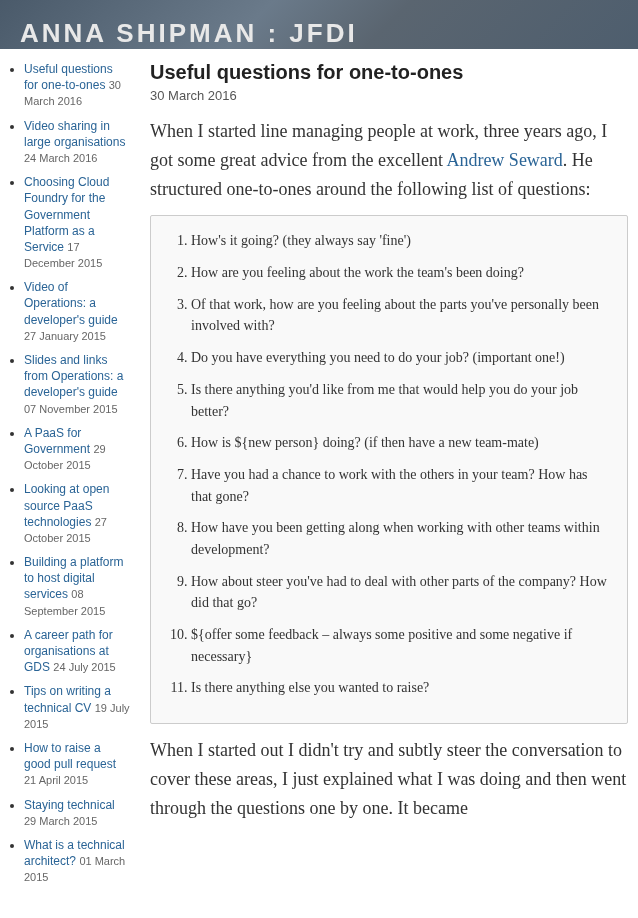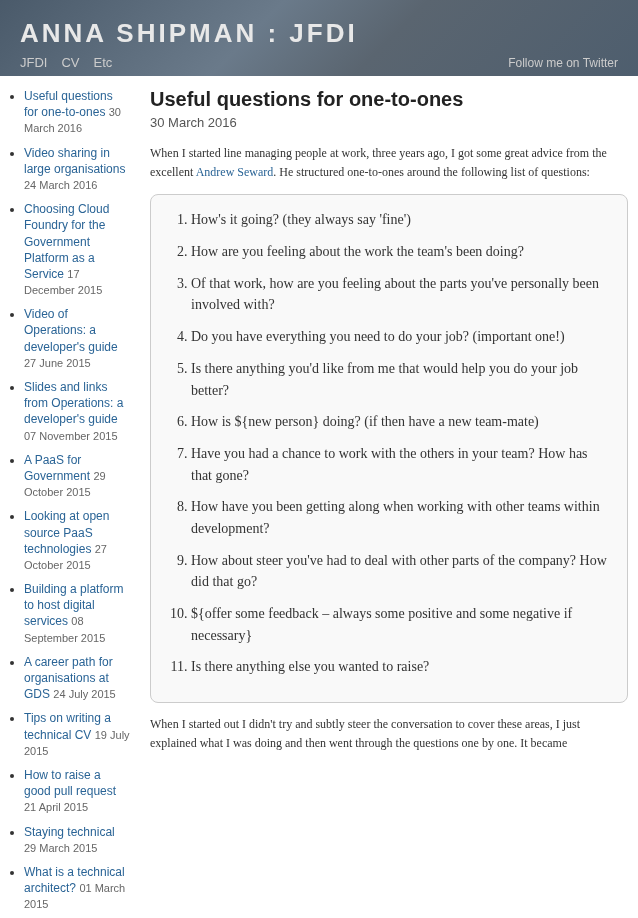--- a/index.html
+++ b/index.html
@@ -88,81 +88,73 @@
       color: #222;
       margin-bottom: 4px;
     }
     .article-date {
       font-family: Arial, sans-serif;
       font-size: 13px;
       color: #555;
       margin-bottom: 14px;
     }
     .article-body p {
-      font-size: 12px;
+      font-size: 18px;
       line-height: 1.6;
       margin-bottom: 12px;
     }
     .article-body a {
       color: #2a6496;
       text-decoration: none;
     }
 
     
     .questions-box {
       border: 1px solid #ccc;
       background: #f9f9f9;
       padding: 14px 18px;
       margin: 12px 0;
-      border-radius: 8px;
+      border-radius: 2px;
     }
     .questions-box ol {
       padding-left: 22px;
     }
     .questions-box ol li {
       font-size: 14px;
       line-height: 1.55;
       margin-bottom: 10px;
       color: #333;
     }
   </style>
 </head>
 <body>
 
 <header class="site-header">
   <div class="site-title">ANNA SHIPMAN : JFDI</div>
-  <nav class="site-nav">
-    <div class="nav-links">
-      <a href="#">JFDI</a>
-      <a href="#">CV</a>
-      <a href="#">Etc</a>
-    </div>
-    <a href="#" class="follow-twitter">Follow me on Twitter</a>
-  </nav>
 </header>
 
 <div class="page-wrapper">
 
   <aside class="sidebar">
     <ul>
       <li>
         <a href="#">Useful questions for one-to-ones</a>
         <span class="post-date"> 30 March 2016</span>
       </li>
       <li>
         <a href="#">Video sharing in large organisations</a>
         <span class="post-date"> 24 March 2016</span>
       </li>
       <li>
         <a href="#">Choosing Cloud Foundry for the Government Platform as a Service</a>
         <span class="post-date"> 17 December 2015</span>
       </li>
       <li>
         <a href="#">Video of Operations: a developer's guide</a>
-        <span class="post-date"> 27 June 2015</span>
+        <span class="post-date"> 27 January 2015</span>
       </li>
       <li>
         <a href="#">Slides and links from Operations: a developer's guide</a>
         <span class="post-date"> 07 November 2015</span>
       </li>
       <li>
         <a href="#">A PaaS for Government</a>
         <span class="post-date"> 29 October 2015</span>
       </li>
       <li>

